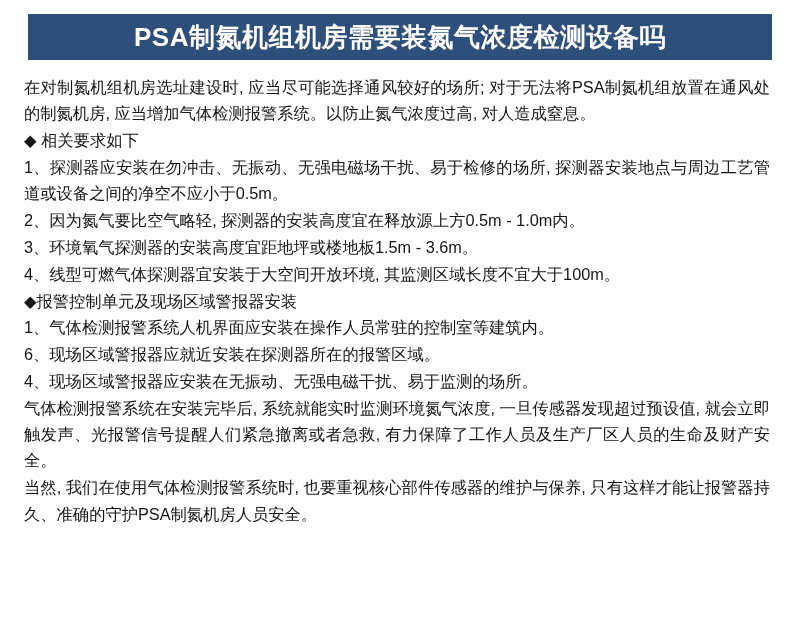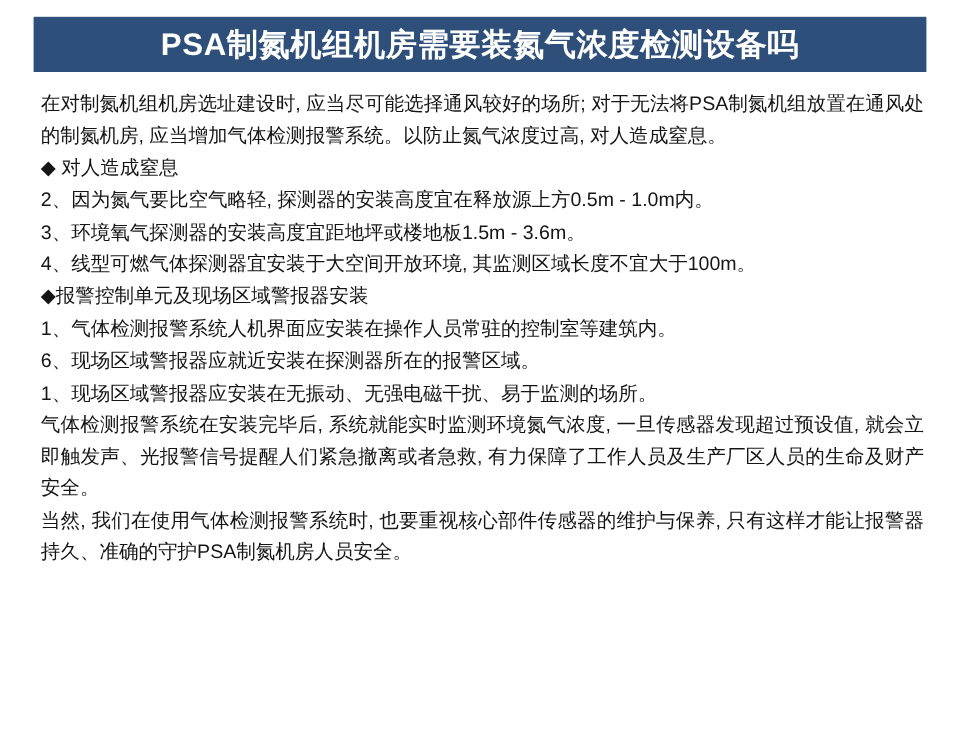--- a/index.html
+++ b/index.html
@@ -33,21 +33,21 @@
   }
   .title-bar .title-text {
     color: #ffffff;
     font-size: 26px;
     font-weight: bold;
     letter-spacing: 0.5px;
     line-height: 1;
     white-space: nowrap;
   }
   .body-area {
-    margin: 14px 30px 0 34px;
+    margin: 14px 30px 0 24px;
     font-size: 16.3px;
     line-height: 1.62;
     color: #151515;
   }
   .para {
     margin: 0 0 0.5px 0;
     text-align: justify;
     text-justify: inter-ideograph;
   }
   .heading-line {
@@ -58,25 +58,26 @@
 <body>
 
 <div class="page">
 
   <div class="title-bar">
     <span class="title-text">PSA制氮机组机房需要装氮气浓度检测设备吗</span>
   </div>
 
   <div class="body-area">
     <p class="para">在对制氮机组机房选址建设时, 应当尽可能选择通风较好的场所; 对于无法将PSA制氮机组放置在通风处的制氮机房, 应当增加气体检测报警系统。以防止氮气浓度过高, 对人造成窒息。</p>
-    <p class="para heading-line">◆ 对人造成窒息</p>
+    <p class="para heading-line">◆ 相关要求如下</p>
+    <p class="para">1、探测器应安装在勿冲击、无振动、无强电磁场干扰、易于检修的场所, 探测器安装地点与周边工艺管道或设备之间的净空不应小于0.5m。</p>
     <p class="para">2、因为氮气要比空气略轻, 探测器的安装高度宜在释放源上方0.5m - 1.0m内。</p>
     <p class="para">3、环境氧气探测器的安装高度宜距地坪或楼地板1.5m - 3.6m。</p>
     <p class="para">4、线型可燃气体探测器宜安装于大空间开放环境, 其监测区域长度不宜大于100m。</p>
     <p class="para heading-line">◆报警控制单元及现场区域警报器安装</p>
     <p class="para">1、气体检测报警系统人机界面应安装在操作人员常驻的控制室等建筑内。</p>
     <p class="para">6、现场区域警报器应就近安装在探测器所在的报警区域。</p>
-    <p class="para">1、现场区域警报器应安装在无振动、无强电磁干扰、易于监测的场所。</p>
+    <p class="para">4、现场区域警报器应安装在无振动、无强电磁干扰、易于监测的场所。</p>
     <p class="para">气体检测报警系统在安装完毕后, 系统就能实时监测环境氮气浓度, 一旦传感器发现超过预设值, 就会立即触发声、光报警信号提醒人们紧急撤离或者急救, 有力保障了工作人员及生产厂区人员的生命及财产安全。</p>
     <p class="para">当然, 我们在使用气体检测报警系统时, 也要重视核心部件传感器的维护与保养, 只有这样才能让报警器持久、准确的守护PSA制氮机房人员安全。</p>
   </div>
 
 </div>
 
 </body></html>

